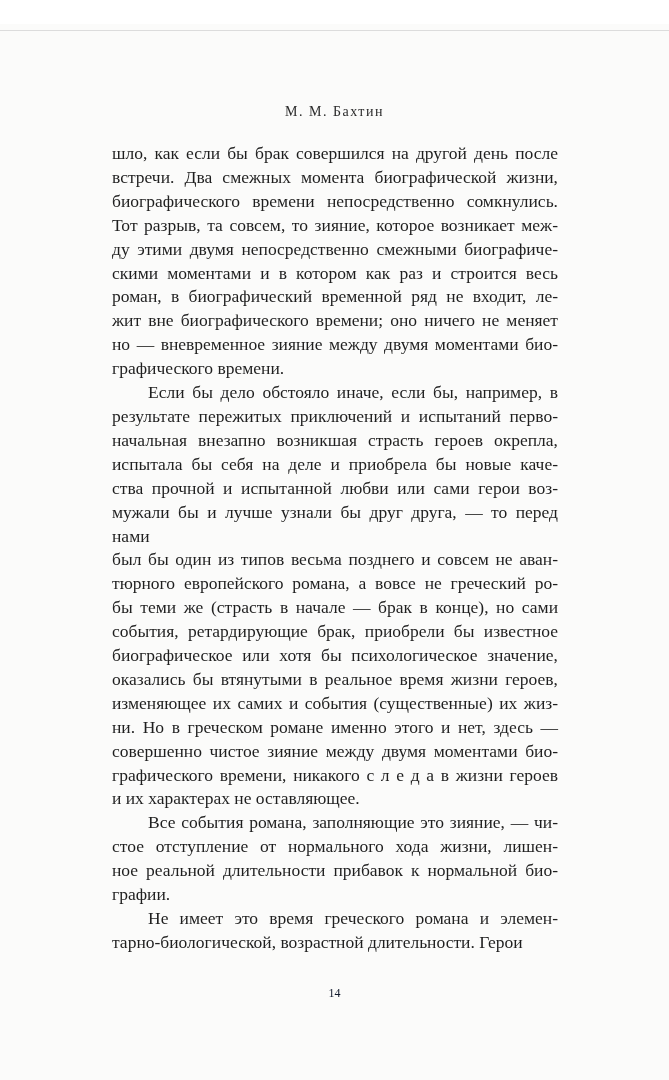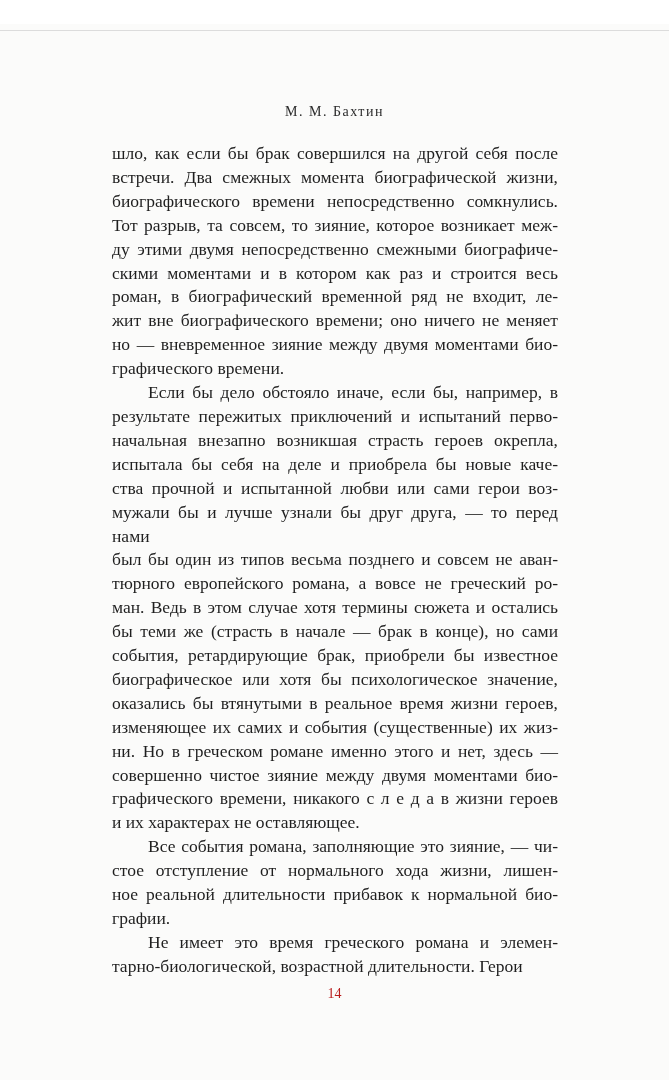--- a/index.html
+++ b/index.html
@@ -61,50 +61,49 @@
   }
   .line.indent {
     text-indent: 36px;
   }
   .page-number {
     position: absolute;
     top: 962px;
     left: 0;
     width: 100%;
     text-align: center;
-    font-size: 14px;
-    color: #b91c1c;
+    font-size: 12px;
+    color: #0f172a;
   }
 </style>
 </head>
 <body>
 
 <div class="page">
   <div class="edge-top"></div>
   <div class="running-head">М. М. Бахтин</div>
   <main class="text-block">
-      <div class="line">шло, как если бы брак совершился на другой себя после</div>
+      <div class="line">шло, как если бы брак совершился на другой день после</div>
       <div class="line">встречи. Два смежных момента биографической жизни,</div>
       <div class="line">биографического времени непосредственно сомкнулись.</div>
       <div class="line">Тот разрыв, та совсем, то зияние, которое возникает меж-</div>
       <div class="line">ду этими двумя непосредственно смежными биографиче-</div>
       <div class="line">скими моментами и в котором как раз и строится весь</div>
       <div class="line">роман, в биографический временной ряд не входит, ле-</div>
       <div class="line">жит вне биографического времени; оно ничего не меняет</div>
       <div class="line">но — вневременное зияние между двумя моментами био-</div>
       <div class="line last">графического времени.</div>
       <div class="line indent">Если бы дело обстояло иначе, если бы, например, в</div>
       <div class="line">результате пережитых приключений и испытаний перво-</div>
       <div class="line">начальная внезапно возникшая страсть героев окрепла,</div>
       <div class="line">испытала бы себя на деле и приобрела бы новые каче-</div>
       <div class="line">ства прочной и испытанной любви или сами герои воз-</div>
       <div class="line">мужали бы и лучше узнали бы друг друга, — то перед нами</div>
       <div class="line">был бы один из типов весьма позднего и совсем не аван-</div>
       <div class="line">тюрного европейского романа, а вовсе не греческий ро-</div>
-      <div class="line">ман. Ведь в этом случае хотя термины сюжета и остались</div>
       <div class="line">бы теми же (страсть в начале — брак в конце), но сами</div>
       <div class="line">события, ретардирующие брак, приобрели бы известное</div>
       <div class="line">биографическое или хотя бы психологическое значение,</div>
       <div class="line">оказались бы втянутыми в реальное время жизни героев,</div>
       <div class="line">изменяющее их самих и события (существенные) их жиз-</div>
       <div class="line">ни. Но в греческом романе именно этого и нет, здесь —</div>
       <div class="line">совершенно чистое зияние между двумя моментами био-</div>
       <div class="line">графического времени, никакого с л е д а  в жизни героев</div>
       <div class="line last">и их характерах не оставляющее.</div>
       <div class="line indent">Все события романа, заполняющие это зияние, — чи-</div>

